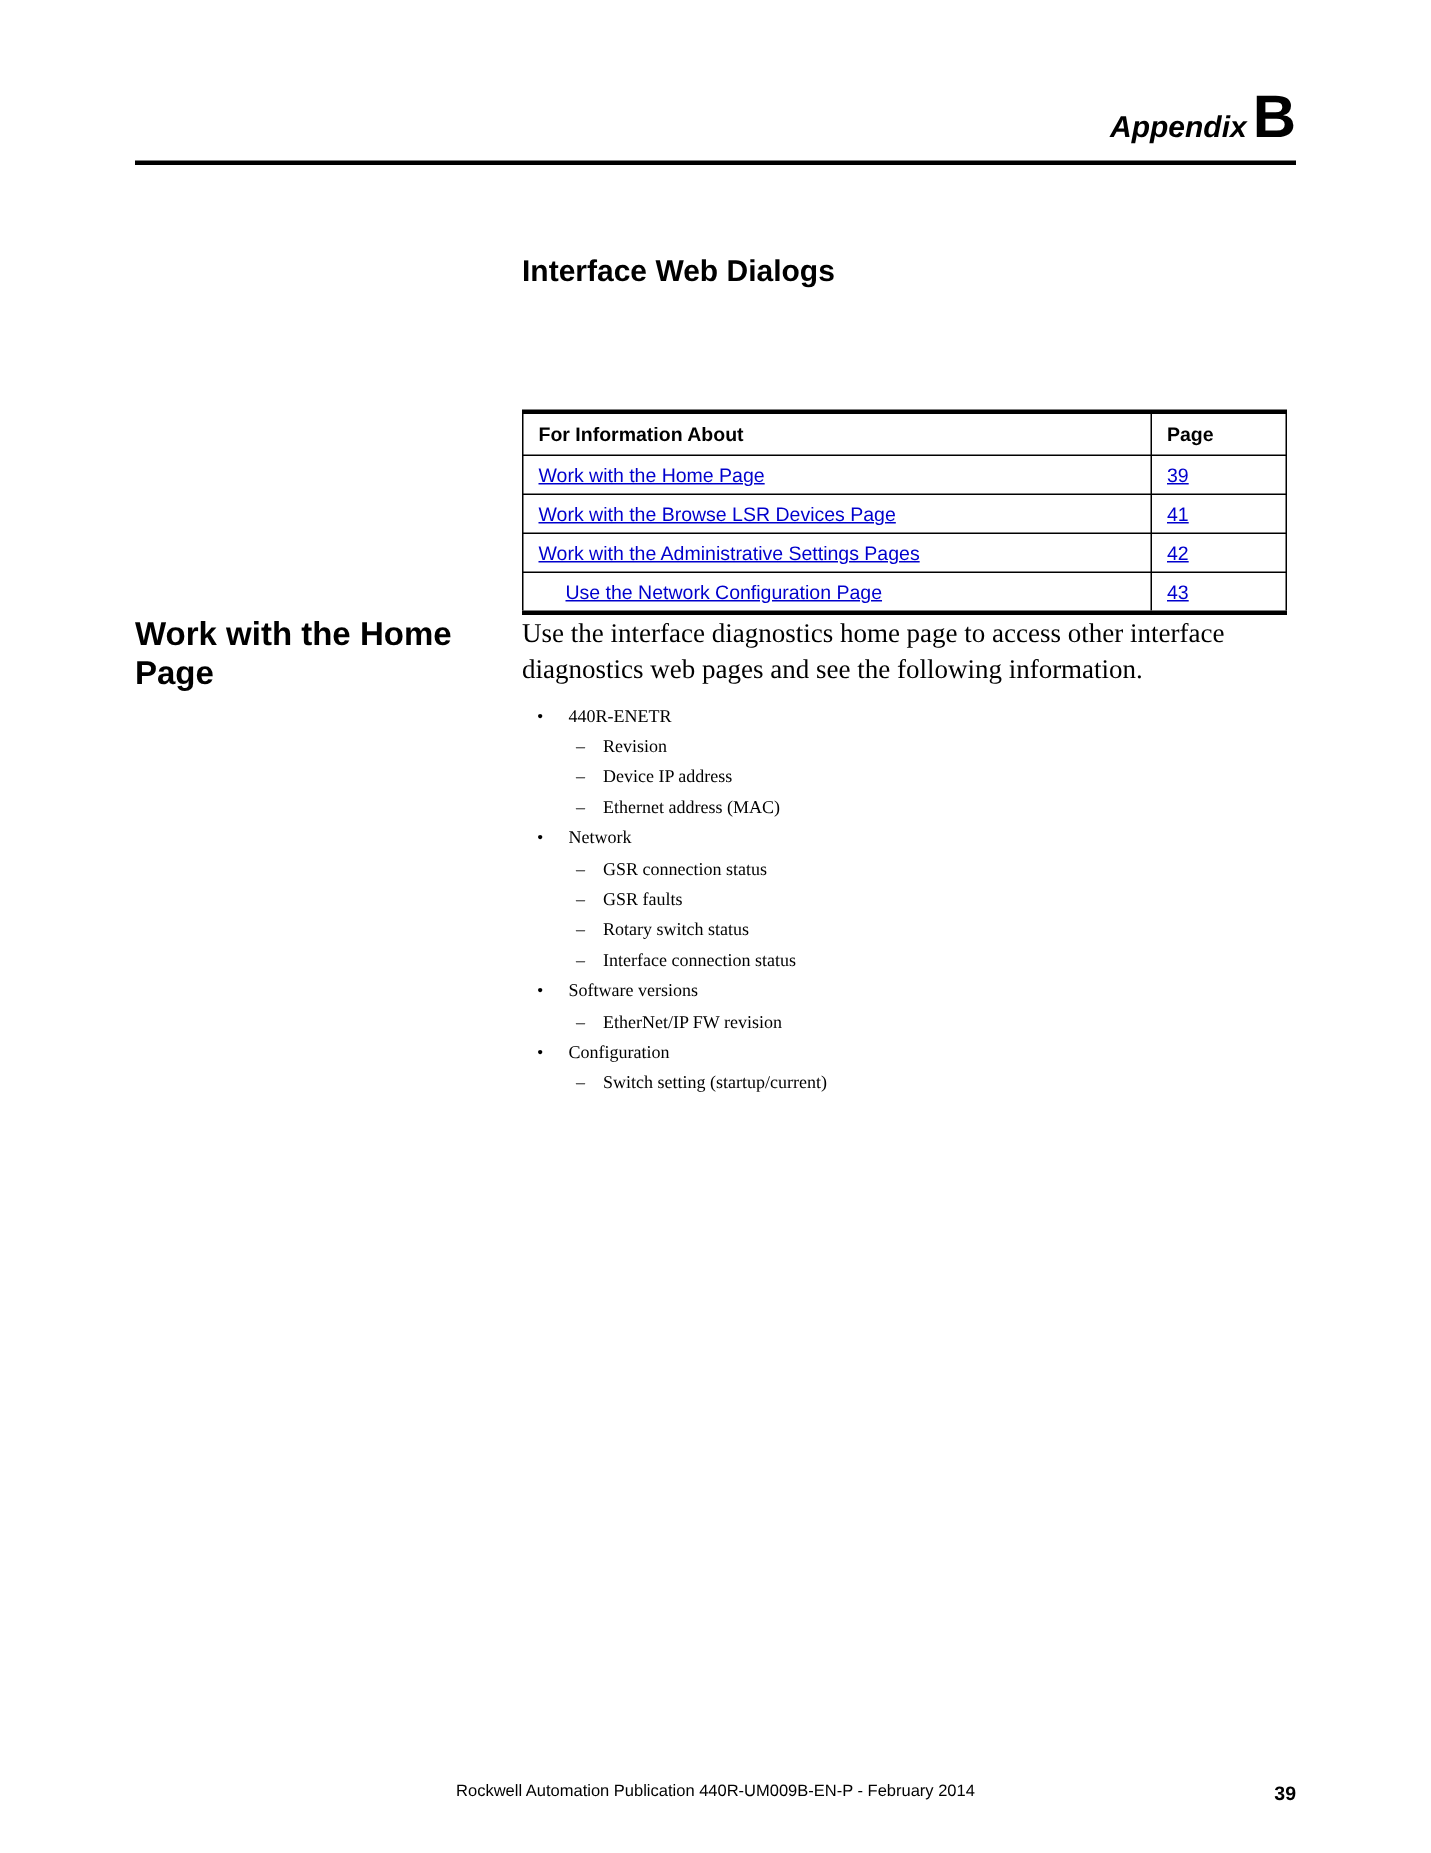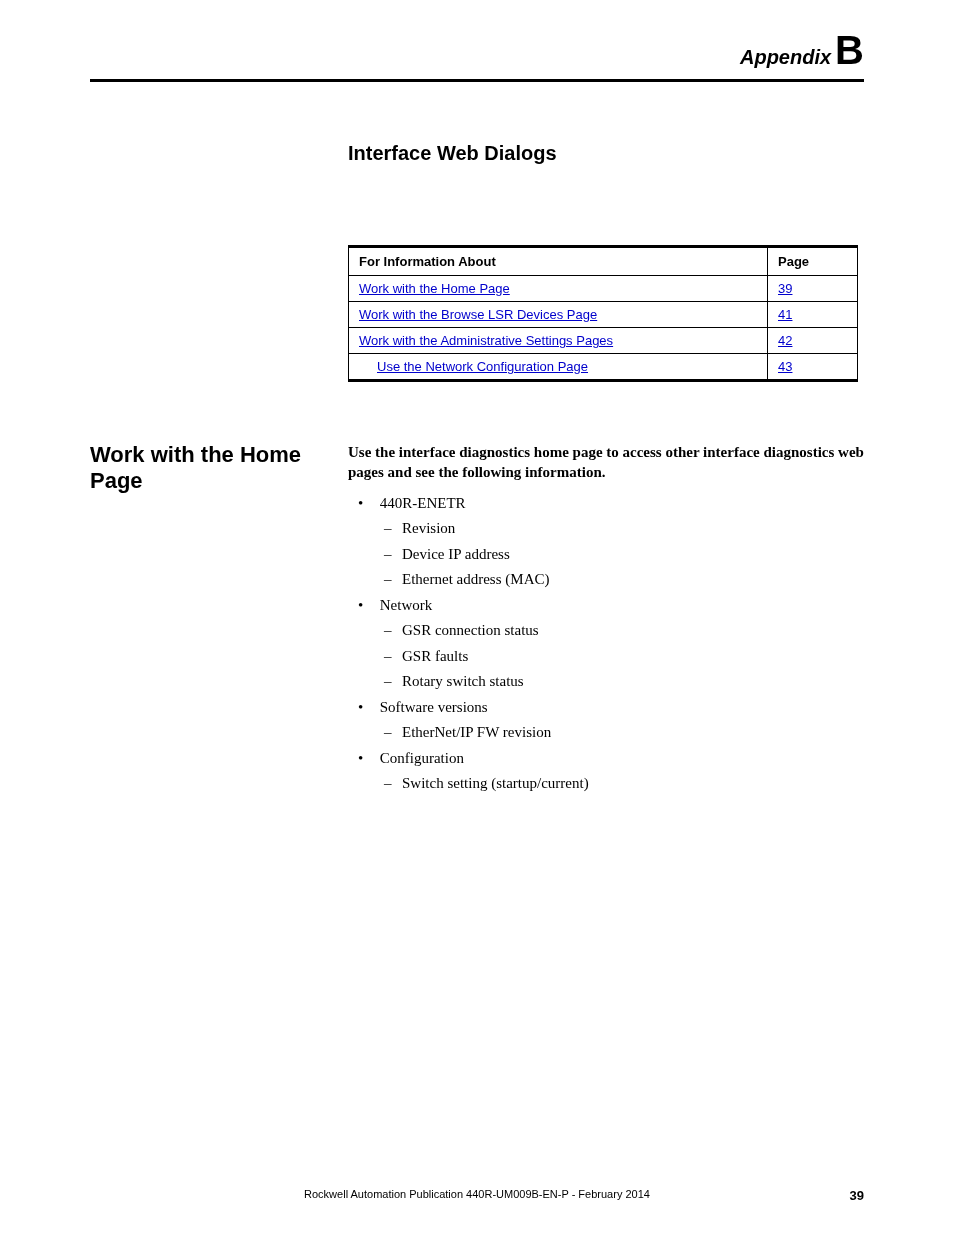--- a/index.html
+++ b/index.html
@@ -5,21 +5,21 @@
   * { box-sizing: border-box; margin: 0; padding: 0; }
   body {
     width: 954px;
     height: 1235px;
     background: #fff;
     font-family: Georgia, 'Times New Roman', serif;
     position: relative;
     color: #000;
   }
   .page {
-    padding: 28px 90px 40px 90px;
+    padding: 56px 90px 40px 90px;
     height: 100%;
     position: relative;
   }
   .appendix-header {
     text-align: right;
     font-family: Arial, Helvetica, sans-serif;
     font-style: italic;
     font-weight: bold;
     font-size: 20px;
     margin-bottom: 6px;
@@ -42,21 +42,20 @@
     font-size: 20px;
     margin-left: 258px;
     margin-bottom: 80px;
   }
   .toc-table {
     margin-left: 258px;
     width: 510px;
     border-collapse: collapse;
     font-family: Arial, Helvetica, sans-serif;
     font-size: 13px;
-    margin-bottom: 60px;
   }
   .toc-table th {
     text-align: left;
     font-weight: bold;
     padding: 6px 10px;
     border-top: 3px solid #000;
     border-bottom: 1px solid #000;
     border-left: 1px solid #000;
     border-right: 1px solid #000;
   }
@@ -84,30 +83,29 @@
     flex: 1;
   }
   .section-heading {
     font-family: Arial, Helvetica, sans-serif;
     font-weight: bold;
     font-size: 22px;
     line-height: 1.2;
   }
   .body-text {
     font-family: Georgia, 'Times New Roman', serif;
-    font-size: 15px;
+    font-size: 18px;
     line-height: 1.35;
     margin-bottom: 8px;
-    font-weight: bold;
   }
   ul.bullets {
     list-style: none;
     padding-left: 28px;
     font-family: Georgia, 'Times New Roman', serif;
-    font-size: 15px;
+    font-size: 12px;
     line-height: 1.7;
   }
   ul.bullets > li::before {
     content: "•";
     display: inline-block;
     width: 18px;
     margin-left: -18px;
   }
   ul.dashes {
     list-style: none;
@@ -197,20 +195,21 @@
             <li>Device IP address</li>
             <li>Ethernet address (MAC)</li>
           </ul>
         </li>
         <li>
           <span>Network</span>
           <ul class="dashes">
             <li>GSR connection status</li>
             <li>GSR faults</li>
             <li>Rotary switch status</li>
+            <li>Interface connection status</li>
           </ul>
         </li>
         <li>
           <span>Software versions</span>
           <ul class="dashes">
             <li>EtherNet/IP FW revision</li>
           </ul>
         </li>
         <li>
           <span>Configuration</span>

